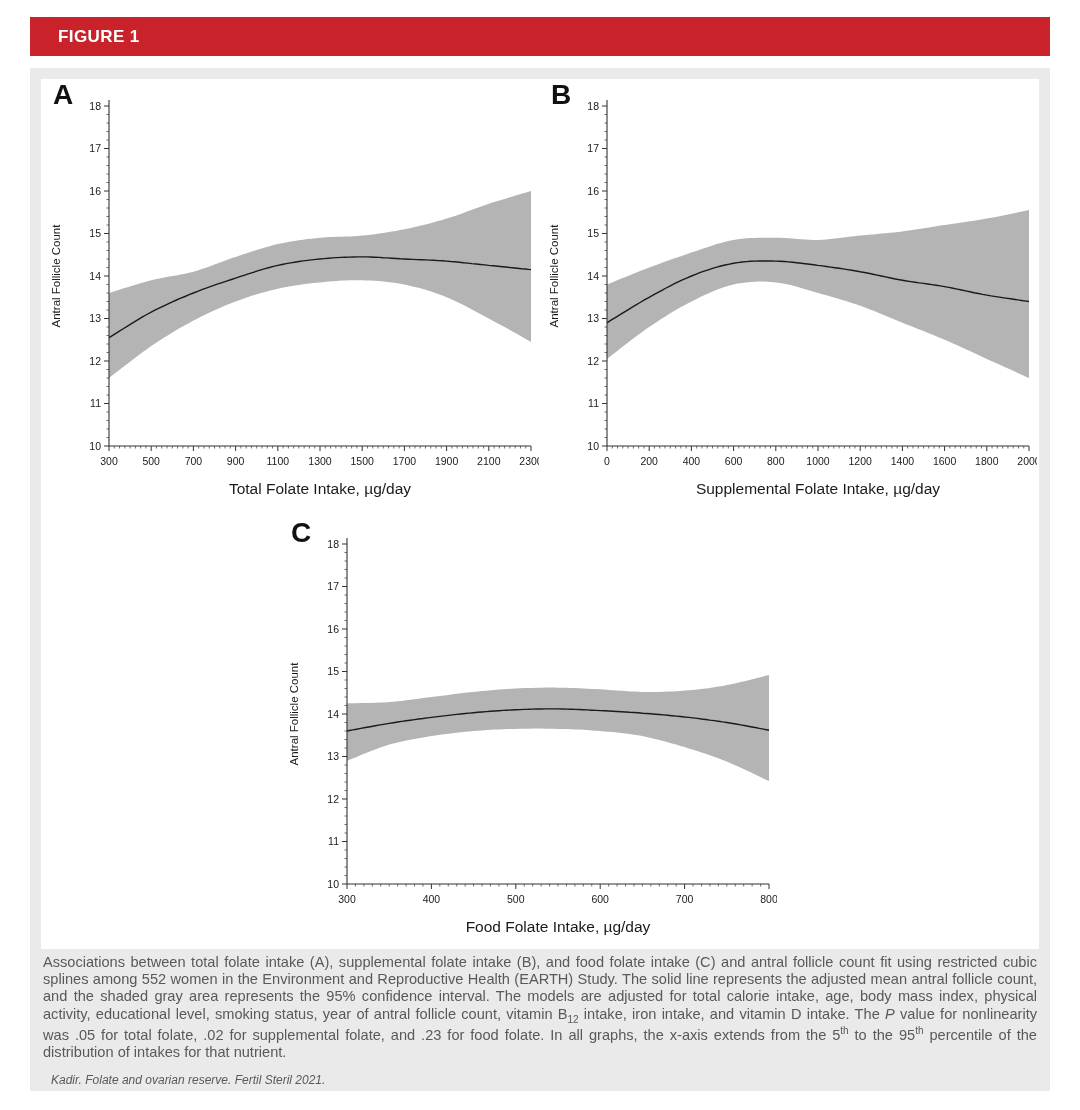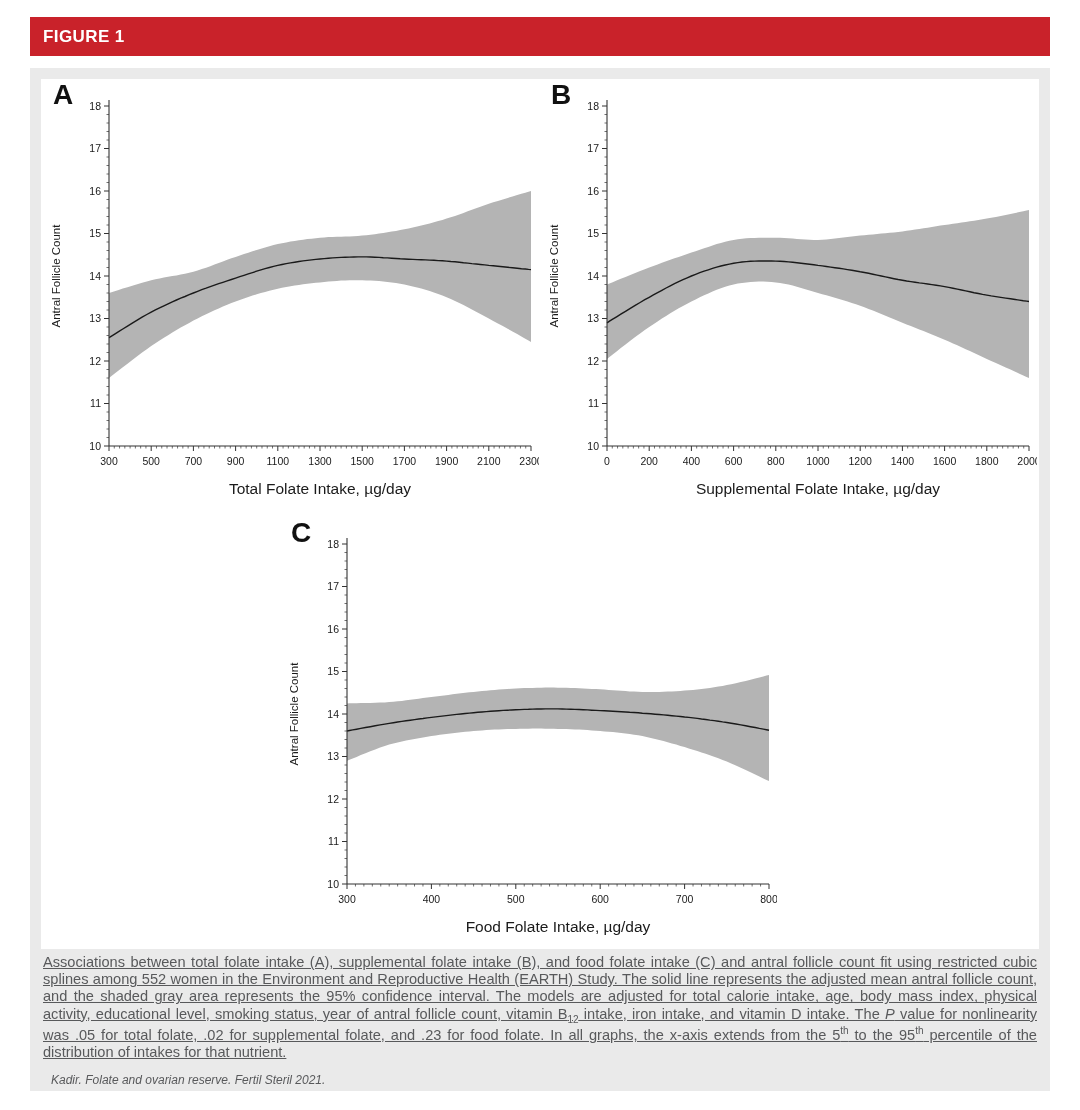--- a/index.html
+++ b/index.html
@@ -1,28 +1,28 @@
 <!DOCTYPE html>
 <html><head>
 <meta charset="utf-8">
 <style>
   html,body{margin:0;padding:0;background:#ffffff;}
   .page{position:relative;width:1080px;height:1110px;background:#ffffff;font-family:"Liberation Sans",sans-serif;overflow:hidden;}
   .figure-header{position:absolute;left:30px;top:17px;width:1020px;height:39px;box-sizing:border-box;
-    display:flex;align-items:center;padding-left:13px;color:#ffffff;font-size:17px;font-weight:700;letter-spacing:.4px;}
+    display:flex;align-items:center;padding-left:28px;color:#ffffff;font-size:17px;font-weight:700;letter-spacing:.4px;}
   .figure-body{position:absolute;left:30px;top:68px;width:1020px;height:1023px;background:#eaeaea;}
   .chart-area{position:absolute;left:11px;top:11px;width:998px;height:870px;background:#ffffff;}
   .panel{position:absolute;}
   .panel-a{left:2px;top:0;width:496px;height:438px;}
   .panel-b{left:500px;top:0;width:496px;height:438px;}
   .panel-c{left:240px;top:438px;width:496px;height:432px;}
   .panel svg{position:absolute;left:0;top:0;}
   .panel-letter{position:absolute;left:10px;top:0px;font-size:28px;font-weight:700;color:#111;}
   .caption{position:absolute;left:13px;top:886px;width:994px;margin:0;font-size:14.6px;line-height:1.18;
-    text-align:justify;color:#58595b;text-decoration:underline;}
+    text-align:justify;color:#58595b;}
   .caption sub{font-size:10px;}
   .caption sup{font-size:10px;}
   .attribution{position:absolute;left:13px;top:997px;margin:8px;font-size:12px;font-style:italic;color:#58595b;}
 </style>
 </head>
 <body>
 
 <div class="page">
   <div class="figure-header" id="figure-header" style="background: rgb(201, 34, 42);">
     <span>FIGURE 1</span>

